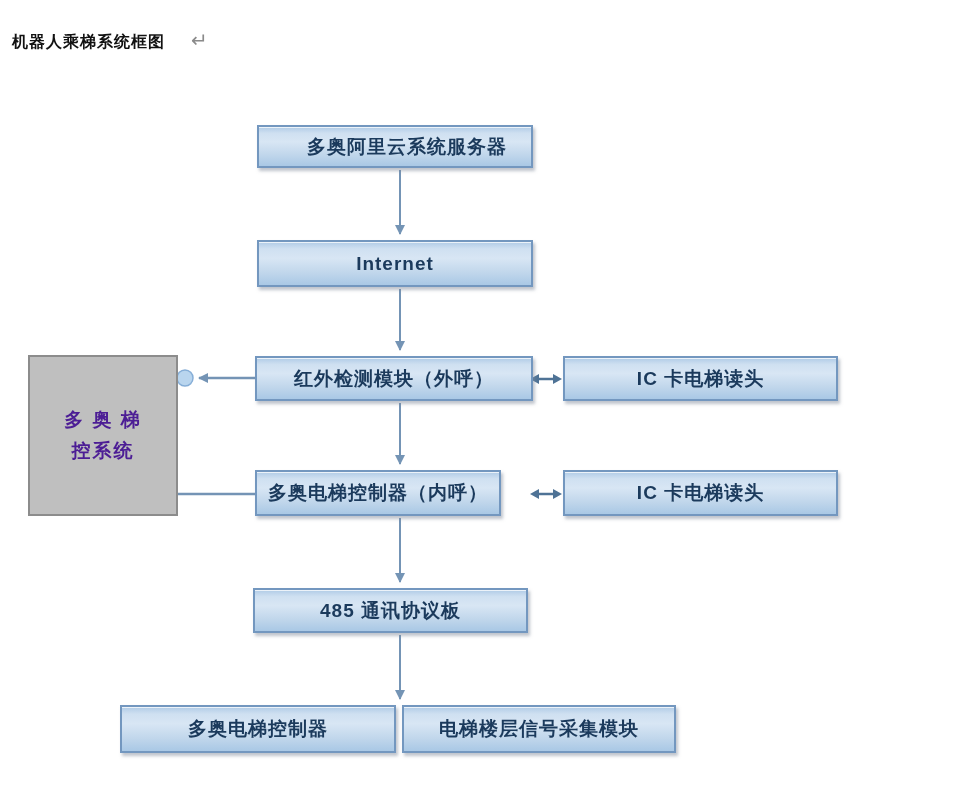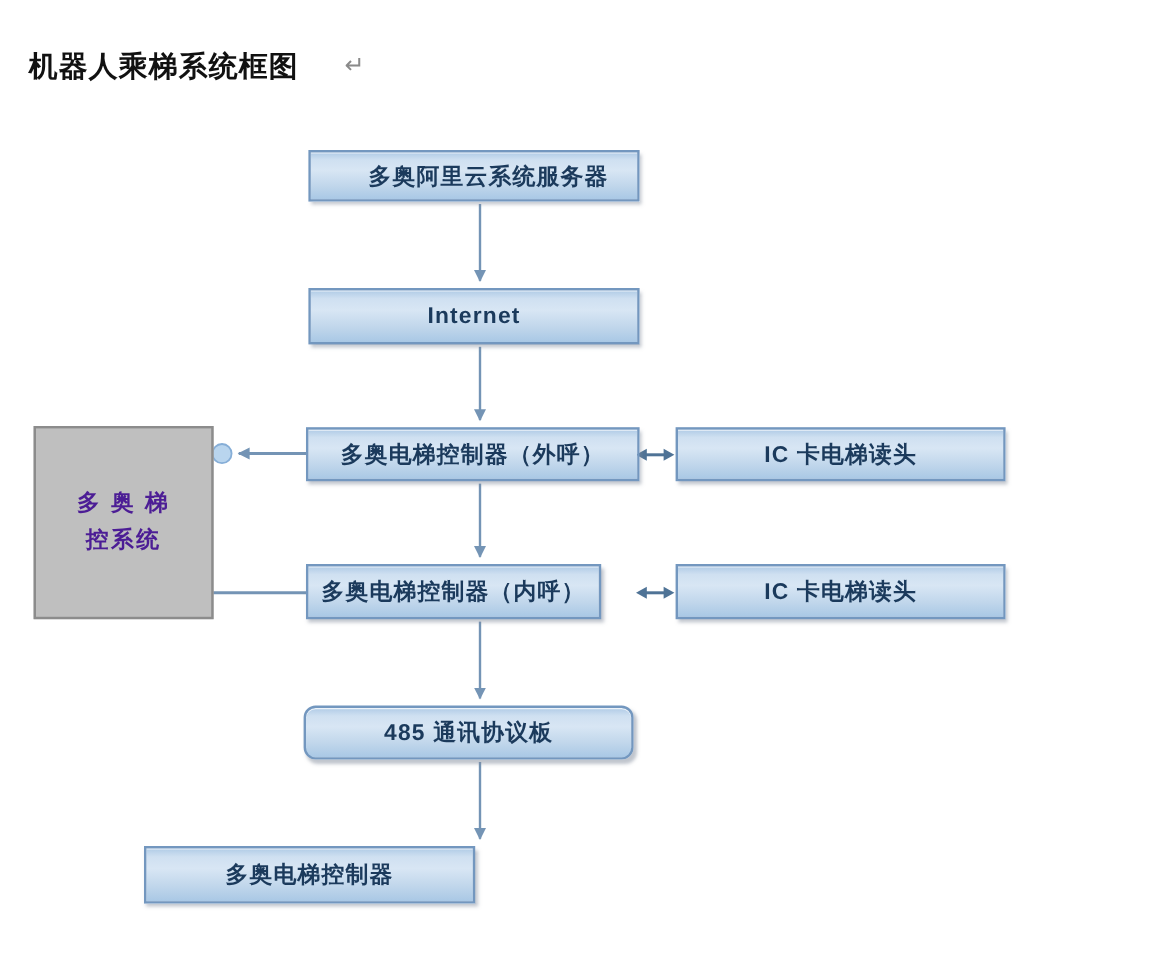--- a/index.html
+++ b/index.html
@@ -7,22 +7,22 @@
     width:980px;height:800px;
     background:#ffffff;
     font-family:"Liberation Sans","DejaVu Sans",sans-serif;
     position:relative;overflow:hidden;
   }
   .canvas{position:absolute;left:0;top:0;width:980px;height:800px;}
 
   
   .title-row{position:absolute;left:12px;top:30px;display:flex;align-items:center;}
   .page-title{
-    font-size:24px;font-weight:bold;color:#111111;
-    letter-spacing:1px;margin:12px;line-height:1.2;
+    font-size:16px;font-weight:bold;color:#111111;
+    letter-spacing:1px;margin:0;line-height:1.2;
   }
   .pmark{
     font-size:20px;color:#8a8a8a;margin-left:26px;font-weight:normal;
     transform:translateY(-2px);
   }
 
   
   .node{
     position:absolute;box-sizing:border-box;
     border:2px solid #7397bf;
@@ -31,21 +31,21 @@
     display:flex;align-items:center;justify-content:center;
     font-weight:bold;color:#1b3a5c;font-size:19px;
     letter-spacing:1px;
   }
   .node-server   {left:257px;top:125px;width:276px;height:43px;padding-left:24px;}
   .node-internet {left:257px;top:240px;width:276px;height:47px;}
   .node-outcall  {left:255px;top:356px;width:278px;height:45px;}
   .node-ic-top   {left:563px;top:356px;width:275px;height:45px;}
   .node-incall   {left:255px;top:470px;width:246px;height:46px;}
   .node-ic-bottom{left:563px;top:470px;width:275px;height:46px;}
-  .node-485     {left:253px;top:588px;width:275px;height:45px;border-radius:10px;}
+  .node-485     {left:253px;top:588px;width:275px;height:45px;}
   .node-infrared {left:120px;top:705px;width:276px;height:48px;}
   .node-floor    {left:402px;top:705px;width:274px;height:48px;}
 
   .node-gray{
     left:28px;top:355px;width:150px;height:161px;
     background:#bfbfbf;border:2px solid #8c8c8c;box-shadow:none;
     color:#4c1d95;flex-direction:column;line-height:1.6;font-size:19px;
   }
   .node-gray .line{display:block;text-align:center;letter-spacing:2px;}
 
@@ -94,21 +94,21 @@
 
   <div class="node node-server">
     <span>多奥阿里云系统服务器</span>
   </div>
 
   <div class="node node-internet">
     <span>Internet</span>
   </div>
 
   <div class="node node-outcall">
-    <span>多奥电梯控制器（外呼）</span>
+    <span>红外检测模块（外呼）</span>
   </div>
 
   <div class="node node-ic-top">
     <span>IC 卡电梯读头</span>
   </div>
 
   <div class="node node-gray">
     <span class="line">多 奥 梯</span>
     <span class="line">控系统</span>
   </div>
@@ -122,14 +122,17 @@
   </div>
 
   <div class="node node-485">
     <span>485 通讯协议板</span>
   </div>
 
   <div class="node node-infrared">
     <span>多奥电梯控制器</span>
   </div>
 
+  <div class="node node-floor">
+    <span>电梯楼层信号采集模块</span>
+  </div>
 
 </div>
 
 </body></html>

